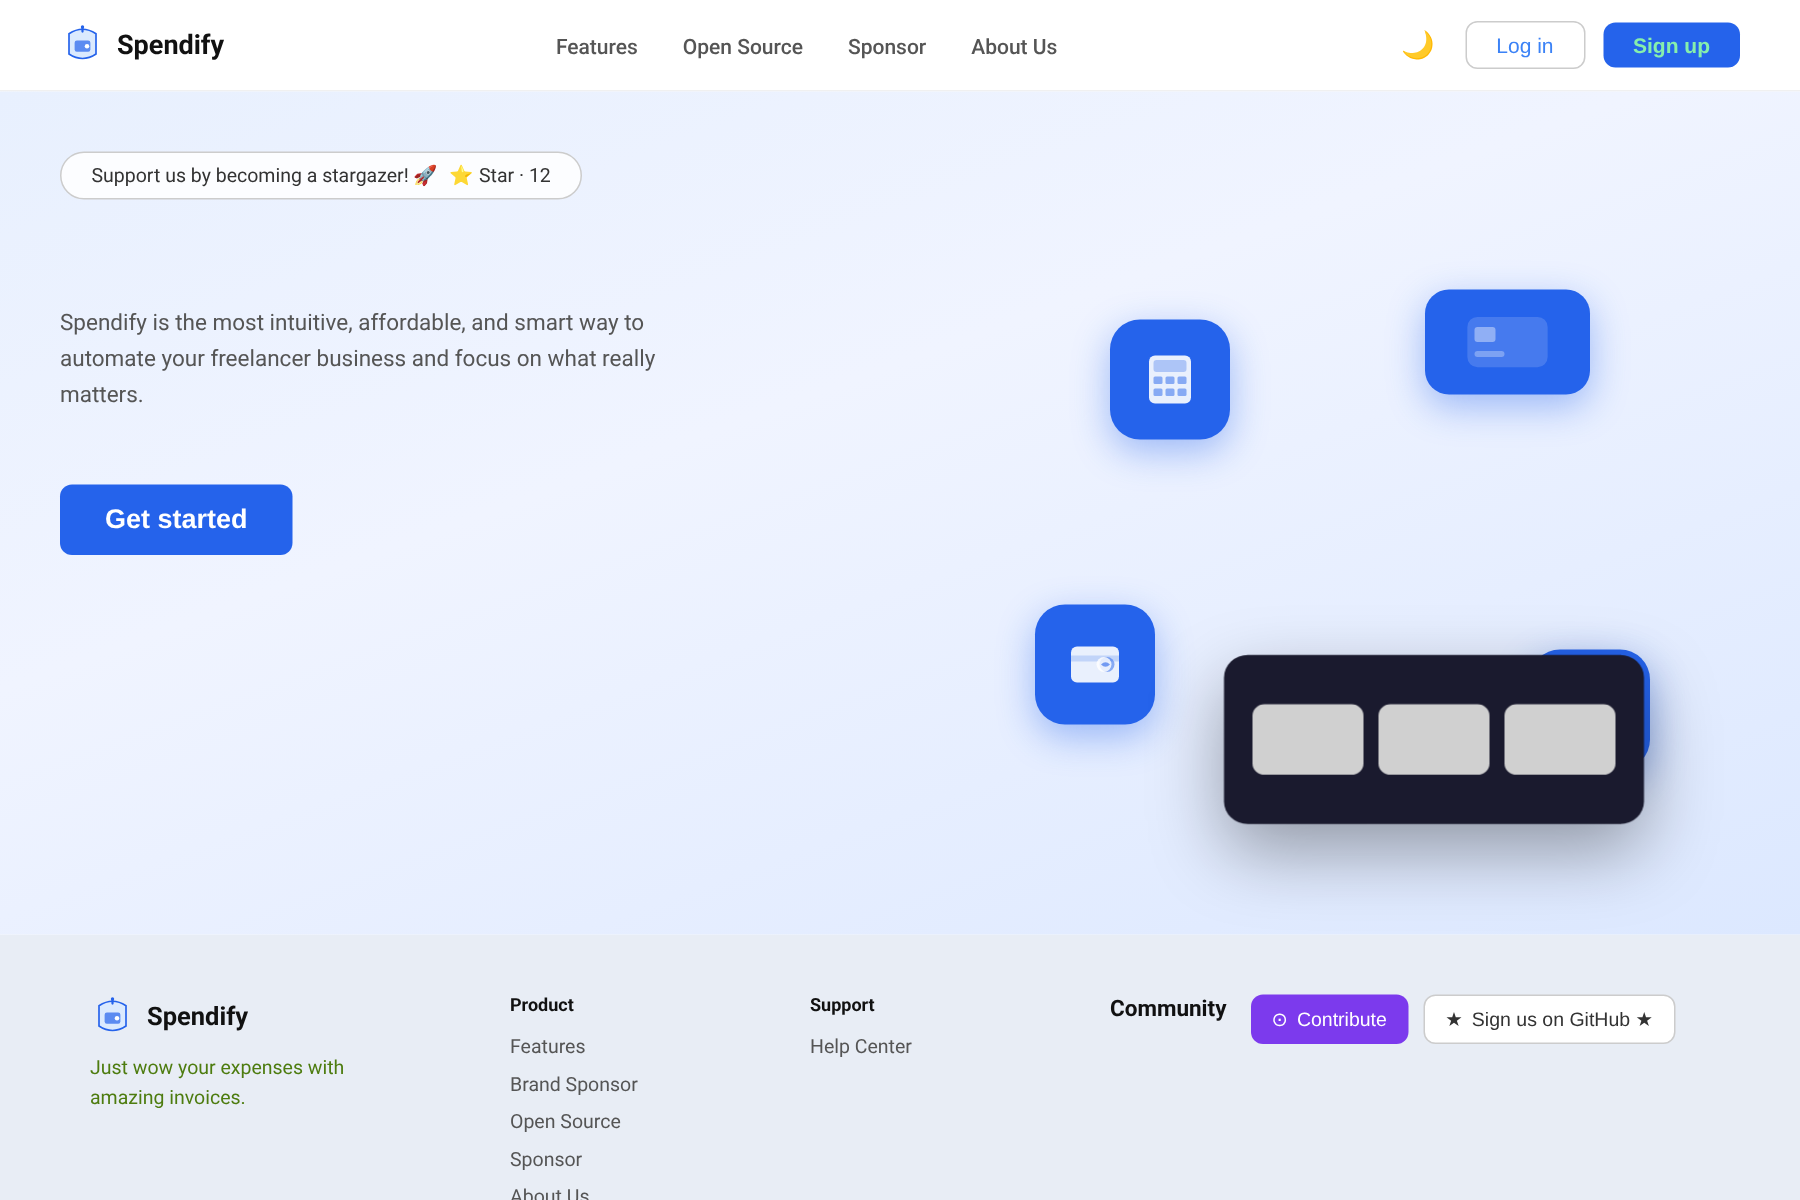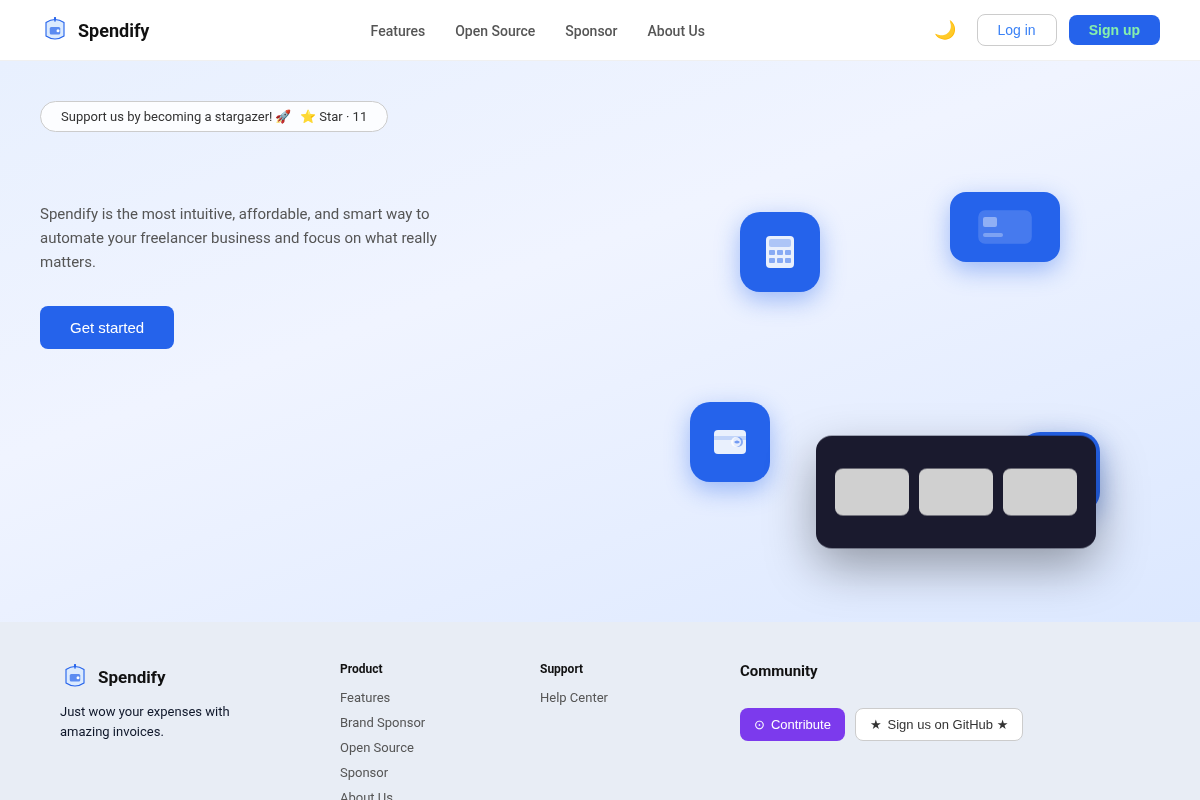--- a/index.html
+++ b/index.html
@@ -111,32 +111,32 @@
       color: #0a0a0a;
       line-height: 1.1;
       margin-bottom: 24px;
       letter-spacing: -1px;
     }
 
     .hero-subtitle {
       font-size: 15px;
       color: #555;
       line-height: 1.6;
-      margin-bottom: 32px;
+      margin-bottom: 48px;
       max-width: 440px;
     }
 
     .btn-get-started {
       background: #2563eb;
       color: #fff;
       border: none;
       padding: 13px 30px;
       border-radius: 8px;
-      font-size: 15px;
-      font-weight: 400;
+      font-size: 18px;
+      font-weight: 700;
       cursor: pointer;
     }
 
     
     .hero-illustration {
       width: 480px;
       height: 380px;
       position: relative;
       flex-shrink: 0;
     }
@@ -243,21 +243,21 @@
     .footer-brand-title {
       display: flex;
       align-items: center;
       gap: 8px;
       font-weight: 700;
       font-size: 17px;
       color: #111;
     }
     .footer-brand-desc {
       font-size: 13px;
-      color: #0f172a;
+      color: #4d7c0f;
       max-width: 200px;
       line-height: 1.5;
     }
 
     .footer-col {
       display: flex;
       flex-direction: column;
       gap: 10px;
       min-width: 120px;
     }
@@ -269,22 +269,22 @@
     }
     .footer-link {
       font-size: 13px;
       color: #555;
       text-decoration: none;
       cursor: pointer;
     }
 
     .footer-community {
       display: flex;
-      flex-direction: column;
-      gap: 28px;
+      flex-direction: row;
+      gap: 16px;
     }
     .footer-community-title {
       font-weight: 700;
       font-size: 15px;
       color: #111;
     }
     .footer-community-buttons {
       display: flex;
       gap: 10px;
     }
@@ -344,21 +344,21 @@
   <div class="navbar-actions">
     <button class="btn-dark-mode">🌙</button>
     <button class="btn-login">Log in</button>
     <button class="btn-signup">Sign up</button>
   </div>
 </nav>
 
 <section class="hero-section">
   <div class="stargazer-banner">
     <span>Support us by becoming a stargazer! 🚀</span>
-    <span>⭐ Star · 11</span>
+    <span>⭐ Star · 12</span>
   </div>
 
   <div class="hero-content">
     <div class="hero-text">
       <p class="hero-subtitle">Spendify is the most intuitive, affordable, and smart way to automate your freelancer business and focus on what really matters.</p>
       <button class="btn-get-started">Get started</button>
     </div>
 
     <div class="hero-illustration">
 

